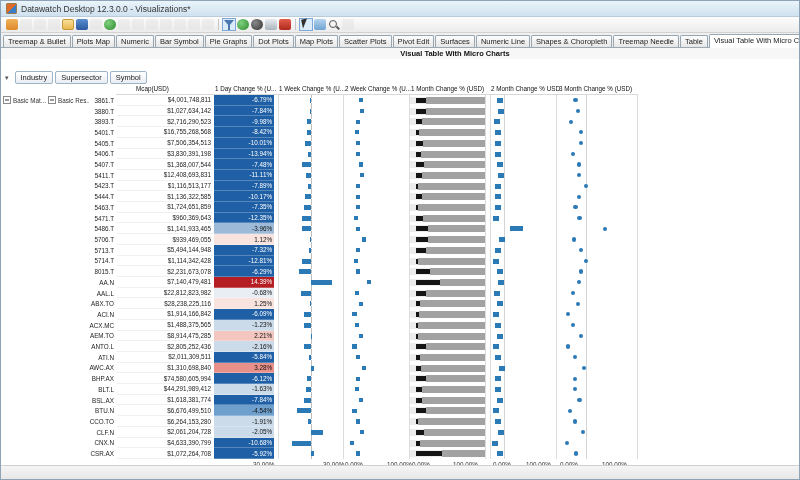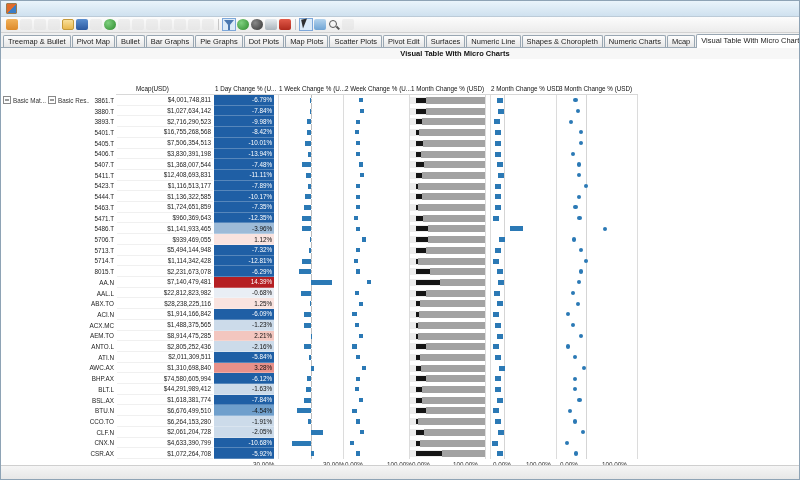--- a/index.html
+++ b/index.html
@@ -87,20 +87,21 @@
   .axis{position:absolute;top:392px;font-size:6.3px;color:#333;white-space:nowrap;}
   .statusbar{position:absolute;left:0;right:0;bottom:0;height:13px;
              background:linear-gradient(#f5f5f5,#e7e7e7);border-top:1px solid #cfcfcf;}
 </style>
 </head>
 <body>
 
 <div class="app">
   <div class="titlebar">
     <span class="appicon"></span>
+    <span>Datawatch Desktop 12.3.0.0 - Visualizations*</span>
   </div>
 
   <div class="toolbar">
       <div class="tbi s-orange"></div>
       <div class="tbi disabled"></div>
       <div class="tbi disabled"></div>
       <div class="tbi disabled"></div>
       <div class="tbi s-folder"></div>
       <div class="tbi s-save"></div>
       <div class="tbi disabled"></div>
@@ -119,38 +120,44 @@
       <div class="tbi s-print"></div>
       <div class="tbi s-pdf"></div>
       <div class="tbsep"></div>
       <div class="tbi s-cursor pressed"></div>
       <div class="tbi s-blue"></div>
       <div class="tbi s-zoom"></div>
       <div class="tbi disabled"></div>
     </div>
   <div class="tabstrip">
       <div class="tab">Treemap &amp; Bullet</div>
-      <div class="tab">Pivot Map</div>
-      <div class="tab">Bullet</div>
-      <div class="tab">Bar Graphs</div>
+      <div class="tab">Plots Map</div>
+      <div class="tab">Numeric</div>
+      <div class="tab">Bar Symbol</div>
       <div class="tab">Pie Graphs</div>
       <div class="tab">Dot Plots</div>
       <div class="tab">Map Plots</div>
       <div class="tab">Scatter Plots</div>
       <div class="tab">Pivot Edit</div>
       <div class="tab">Surfaces</div>
       <div class="tab">Numeric Line</div>
       <div class="tab">Shapes &amp; Choropleth</div>
-      <div class="tab">Numeric Charts</div>
-      <div class="tab">Mcap</div>
+      <div class="tab">Treemap Needle</div>
+      <div class="tab">Table</div>
       <div class="tab active">Visual Table With Micro Charts</div>
     </div>
   <div class="viztitle">Visual Table With Micro Charts</div>
 
   <div class="content">
+    <div class="crumbs">
+      <span class="crumb-dd">▾</span>
+    <div class="crumb-btn">Industry</div>
+        <div class="crumb-btn">Supersector</div>
+        <div class="crumb-btn">Symbol</div>
+      </div>
     <div class="hdr-line"></div>
     <div id="headers">
         <div class="hdr" style="left: 135px;">Mcap(USD)</div>
         <div class="hdr" style="left: 214px;">1 Day Change % (U...</div>
         <div class="hdr" style="left: 278px;">1 Week Change % (U...</div>
         <div class="hdr" style="left: 344px;">2 Week Change % (U...</div>
         <div class="hdr" style="left: 410px;">1 Month Change % (USD)</div>
         <div class="hdr" style="left: 490px;">2 Month Change % USD</div>
         <div class="hdr" style="left: 558px;">3 Month Change % (USD)</div>
       </div>

